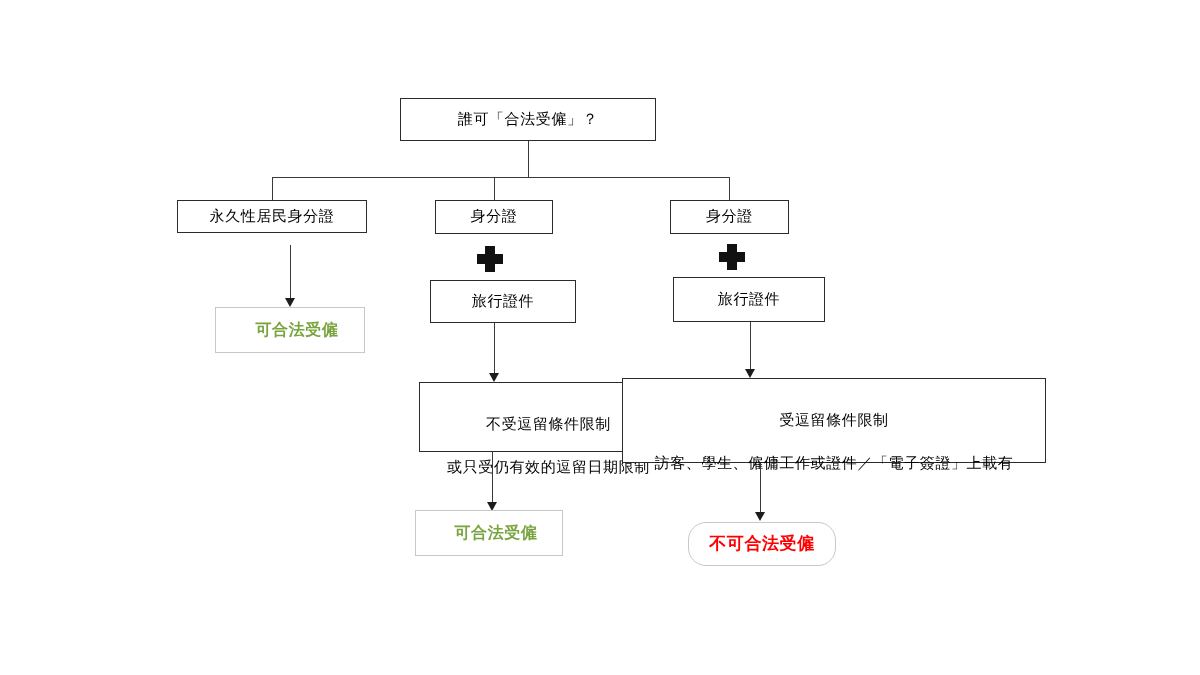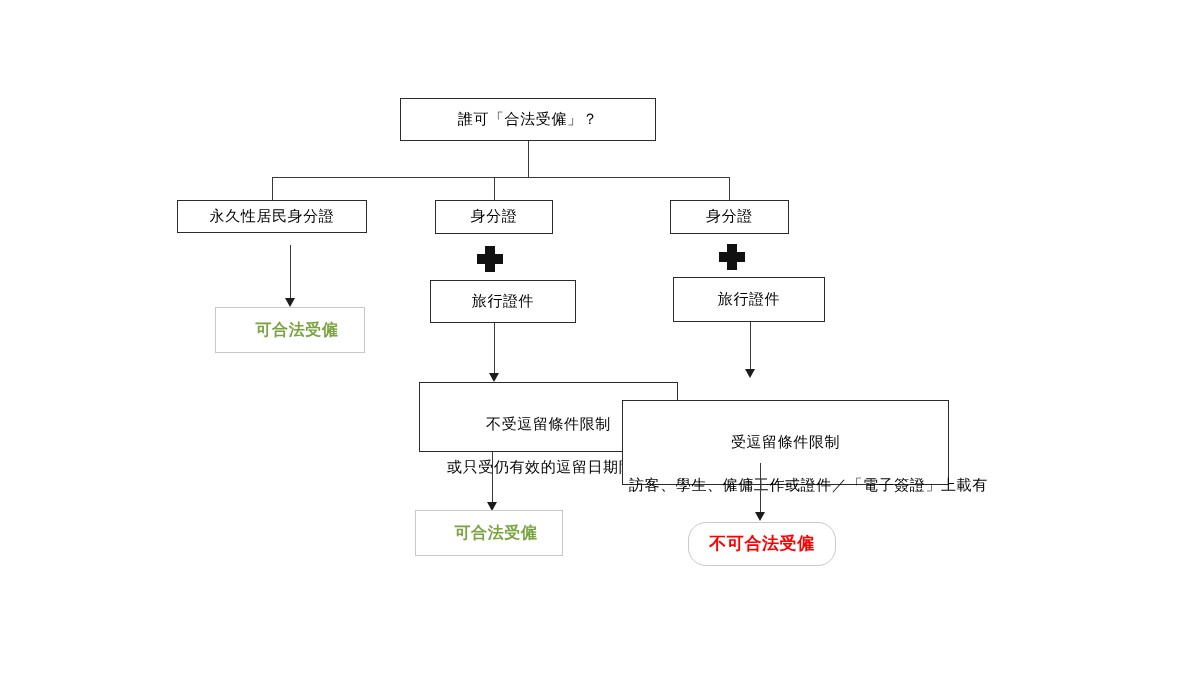--- a/index.html
+++ b/index.html
@@ -155,21 +155,21 @@
 
   <div class="plus" style="left:719px; top:244px;"></div>
 
   <div class="node dark" style="left:673px; top:277px; width:152px; height:45px;">
     <span>旅行證件</span>
   </div>
 
   <div class="vline" style="left:750px; top:322px; height:48px;"></div>
   <div class="arrow" style="left:745px; top:369px;"></div>
 
-  <div class="node dark multiline" style="left:622px; top:400px; width:327px; height:85px;">
+  <div class="node dark multiline" style="left:622px; top:378px; width:424px; height:85px;">
     <span class="line">受逗留條件限制</span>
     <span class="line">訪客、學生、僱傭工作或證件／「電子簽證」上載有</span>
   </div>
 
   <div class="vline" style="left:760px; top:463px; height:51px;"></div>
   <div class="arrow" style="left:755px; top:512px;"></div>
 
   <div class="node light result-no" style="left:688px; top:522px; width:148px; height:44px;border-radius:18px;">
     <span>不可合法受僱</span>
   </div>

